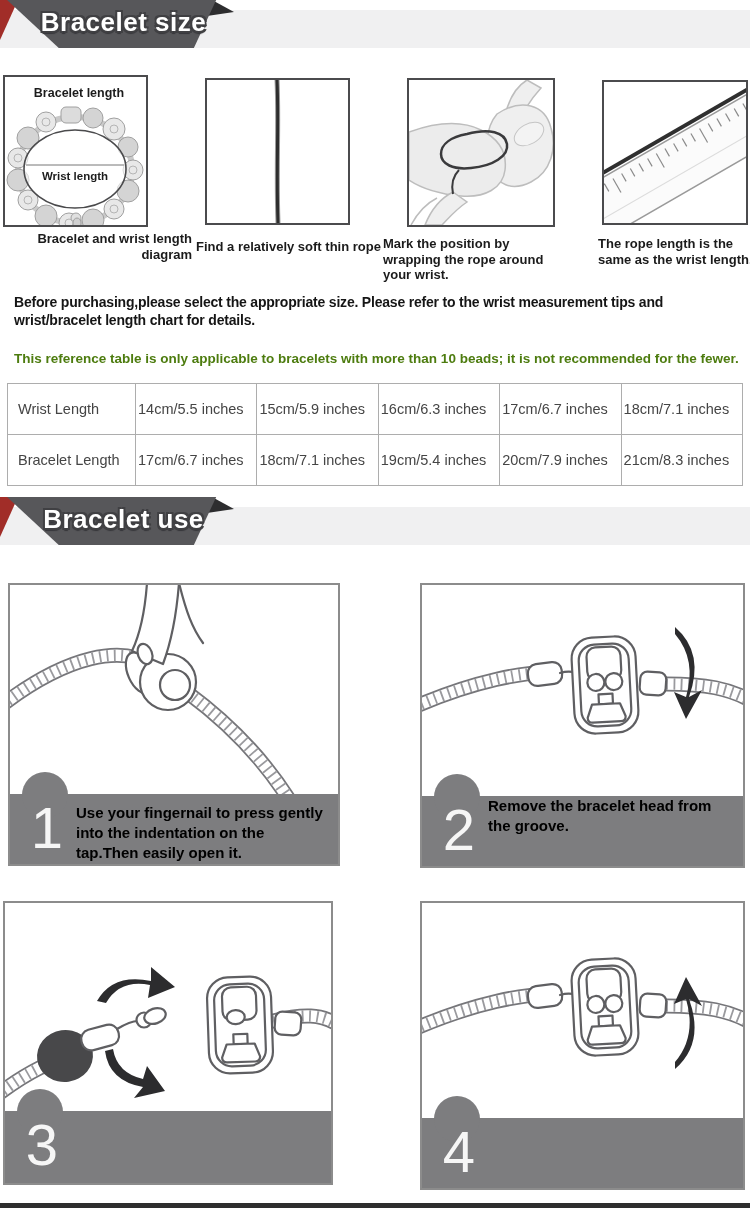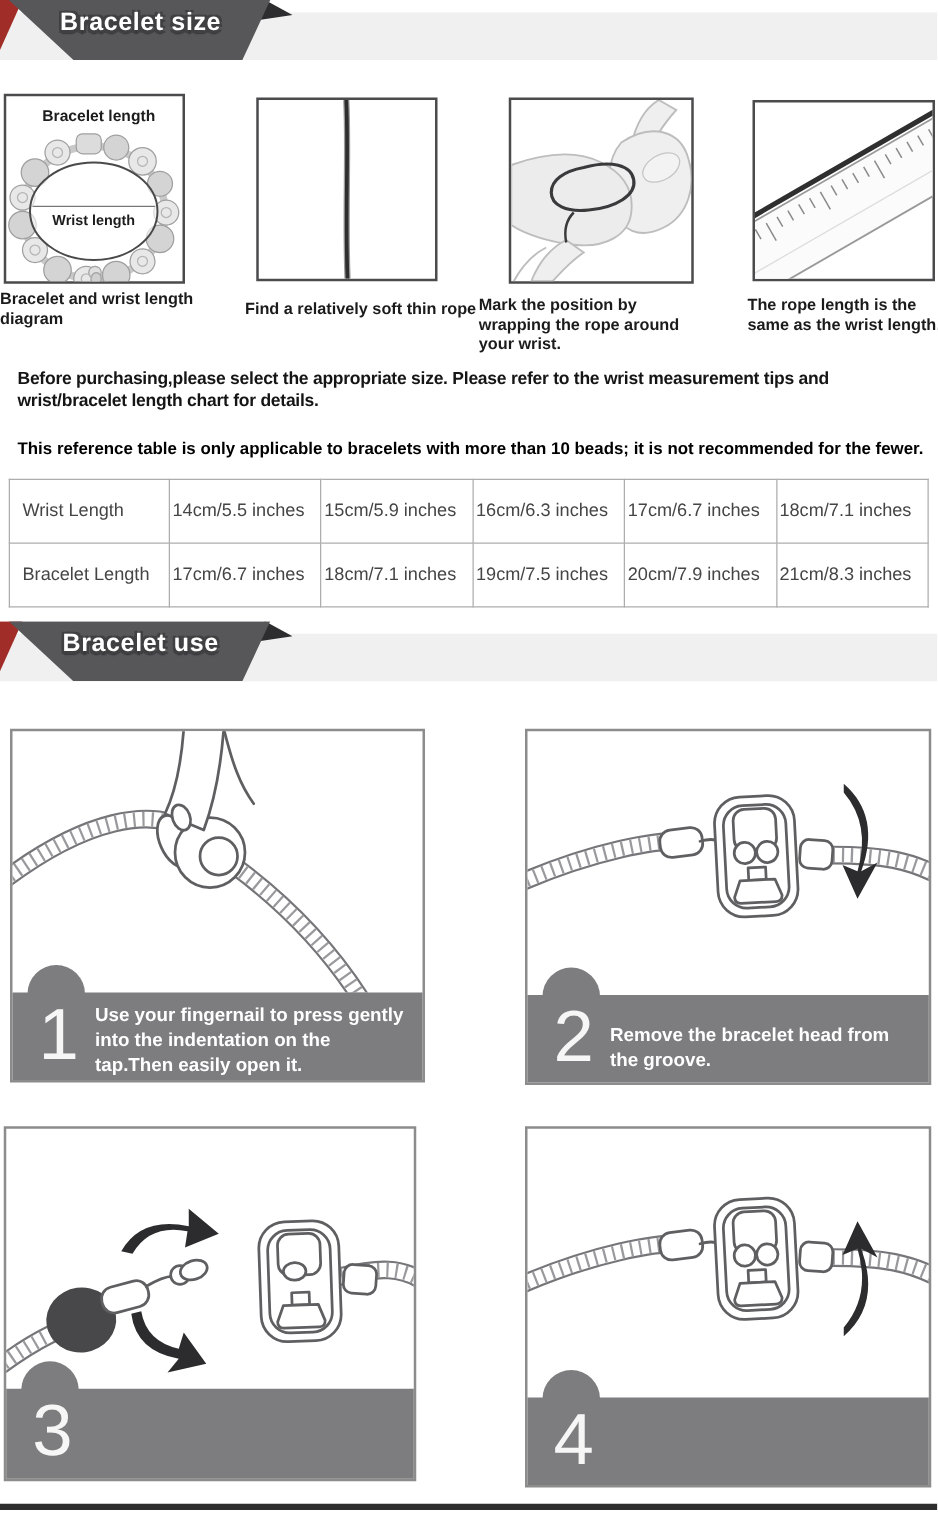--- a/index.html
+++ b/index.html
@@ -8,53 +8,53 @@
 
   
   .band{position:absolute;left:0;width:750px;height:38px;background:#f0f0f1;}
   .ribbon-wrap{position:absolute;left:0;width:240px;height:48px;}
   .ribbon-red{position:absolute;left:0;top:0;width:18px;height:40px;background:#a12d28;
               clip-path:polygon(0 0,100% 0,0 100%);}
   .ribbon-fold{position:absolute;left:198px;top:0;width:36px;height:17px;background:#2d2d2f;
                clip-path:polygon(39% 0,100% 71%,6% 100%);}
   .ribbon-body{position:absolute;left:0;top:0;width:235px;height:48px;background:#57575a;
                clip-path:polygon(3% 0,92% 0,82.5% 100%,25% 100%);}
-  .ribbon-title{position:absolute;left:0;top:7px;width:225px;text-align:center;
-                font-size:20px;font-weight:800;color:#ffffff;letter-spacing:.5px;
+  .ribbon-title{position:absolute;left:11px;top:7px;width:225px;text-align:center;
+                font-size:26px;font-weight:800;color:#ffffff;letter-spacing:.5px;
                 text-shadow:-2px -2px 0 #404043,2px -2px 0 #404043,-2px 2px 0 #404043,
                             2px 2px 0 #404043,0 3px 1px #36363a;}
 
   
   .imgbox{position:absolute;background:#fff;border:2px solid #4b4b4d;box-sizing:border-box;}
   .pcap{position:absolute;font-size:13px;font-weight:bold;color:#1b1b1b;line-height:1.2;}
 
   
   .intro{position:absolute;left:14px;top:294px;width:724px;font-size:14px;font-weight:bold;
          color:#151515;line-height:1.26;letter-spacing:-0.2px;}
   .note{position:absolute;left:14px;top:351px;width:730px;font-size:13.5px;font-weight:bold;
-        color:#000000;}
+        color:#4d7c0f;}
 
   
   .size-table{position:absolute;left:7px;top:383px;width:736px;border-collapse:collapse;}
   .size-table td{border:1.5px solid #adadad;height:50px;font-size:14.5px;color:#454545;
                  text-align:left;padding:0 2px;}
   .size-table td.rowlab{text-align:left;padding-left:10px;width:115px;}
 
   
   .step{position:absolute;background:#fff;border:2px solid #8c8c8c;box-sizing:border-box;}
   .art{position:absolute;left:0;top:0;display:block;}
   .bar{position:absolute;left:0;right:0;bottom:0;height:70px;background:#7d7d7f;}
   .bar.tall{height:72px;}
   .bump{position:absolute;left:12px;top:-22px;width:46px;height:46px;border-radius:50%;
         background:#7d7d7f;}
   .num{position:absolute;left:14px;top:0;width:46px;text-align:center;font-size:58px;
        line-height:68px;font-weight:400;color:#f6f6f6;}
   .bartext{margin-left:66px;padding:9px 10px 0 0;font-size:15px;font-weight:600;
-           color:#ffffff;line-height:1.32;}
-  .bartext.v2{padding-top:23px;}
+           color:#000000;line-height:1.32;}
+  .bartext.v2{padding-top:0;}
 
   .bottom-line{position:absolute;left:0;top:1203px;width:750px;height:5px;background:#2e2e2e;}
 
   
   .line{fill:#fff;stroke:#5f5f62;stroke-width:2.2;stroke-linejoin:round;}
   .ln{fill:none;stroke:#5f5f62;stroke-width:2.2;stroke-linecap:round;}
   .ropeO{fill:none;stroke:#76767a;stroke-width:15;stroke-linecap:round;}
   .ropeI{fill:none;stroke:#ffffff;stroke-width:11.5;stroke-linecap:round;}
   .ropeH{fill:none;stroke:#9a9a9e;stroke-width:11.5;stroke-dasharray:1.8 5.5;}
   .arr{fill:#2c2c2e;stroke:none;}
@@ -126,21 +126,21 @@
           <circle cx="13" cy="81" r="4"></circle>
           <circle cx="41" cy="45" r="4"></circle>
         <circle cx="109" cy="52" r="4"></circle>
       </g>
       <ellipse cx="70" cy="92" rx="51" ry="39" fill="rgba(255,255,255,0.6)" stroke="#4a4a4c" stroke-width="1.6"></ellipse>
       <line x1="21" y1="88" x2="119" y2="88" stroke="#777" stroke-width="1"></line>
       <text class="svgtext" x="74" y="20" font-size="12.5" text-anchor="middle">Bracelet length</text>
       <text class="svgtext" x="70" y="103" font-size="11.5" text-anchor="middle">Wrist length</text>
     </svg>
   </div>
-  <div class="pcap" style="left:0;top:231px;width:192px;text-align:left">Bracelet and wrist length diagram</div>
+  <div class="pcap" style="left:0;top:231px;width:192px;text-align:right">Bracelet and wrist length diagram</div>
 
   <div class="imgbox" style="left:205px;top:78px;width:145px;height:147px">
     <svg class="art" width="141" height="143" viewBox="0 0 141 143">
       <path d="M 70 0 C 72 40 69 90 71 143" fill="none" stroke="#9c9c9c" stroke-width="5"></path>
       <path d="M 70 0 C 72 40 69 90 71 143" fill="none" stroke="#2e2e2e" stroke-width="3"></path>
     </svg>
   </div>
   <div class="pcap" style="left:196px;top:239px;width:190px;white-space:nowrap">Find a relatively soft thin rope</div>
 
   <div class="imgbox" style="left:407px;top:78px;width:148px;height:149px">
@@ -206,21 +206,21 @@
       <td>14cm/5.5 inches</td>
       <td>15cm/5.9 inches</td>
       <td>16cm/6.3 inches</td>
       <td>17cm/6.7 inches</td>
       <td>18cm/7.1 inches</td>
     </tr>
     <tr>
       <td class="rowlab">Bracelet Length</td>
       <td>17cm/6.7 inches</td>
       <td>18cm/7.1 inches</td>
-      <td>19cm/7.5 inches</td>
+      <td>19cm/5.4 inches</td>
       <td>20cm/7.9 inches</td>
       <td>21cm/8.3 inches</td>
     </tr>
   </tbody>
     </table>
 
   <div class="band" style="top:507px"></div>
   <div class="ribbon-wrap" style="top:497px">
     <div class="ribbon-red"></div>
     <div class="ribbon-fold"></div>

